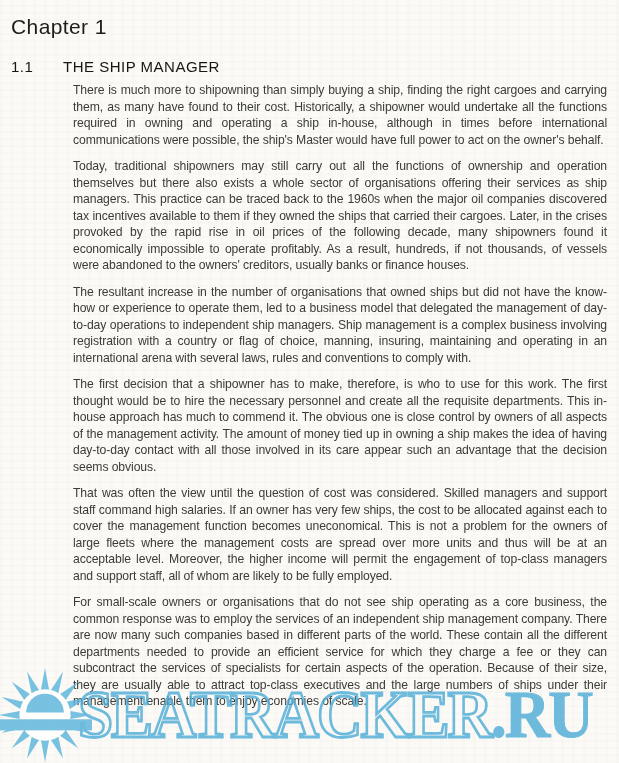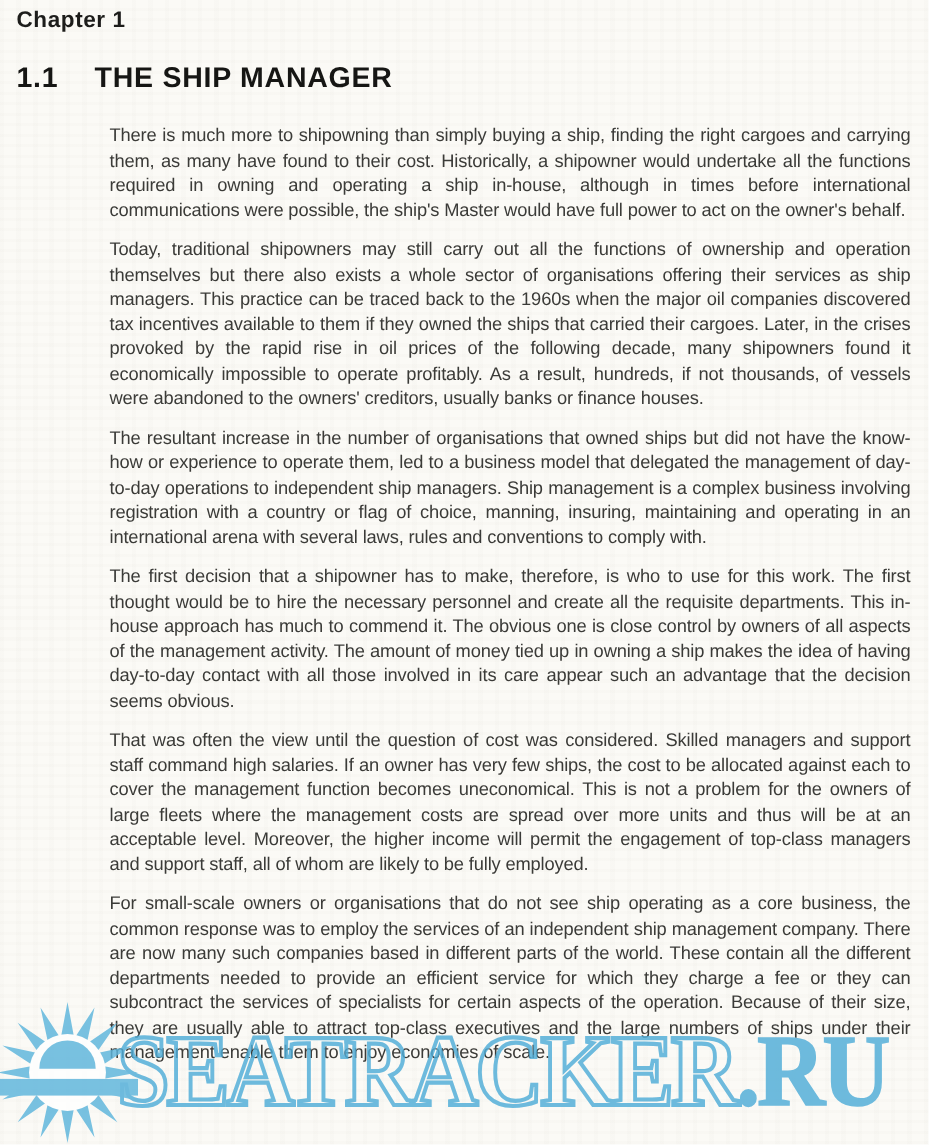--- a/index.html
+++ b/index.html
@@ -7,27 +7,27 @@
     position:relative;
     width:619px;height:763px;
     background:#fbfaf6;
     background-image:
       repeating-linear-gradient(0deg, rgba(210,205,195,0.06) 0 2px, rgba(255,255,255,0) 2px 7px),
       repeating-linear-gradient(90deg, rgba(200,198,190,0.05) 0 3px, rgba(255,255,255,0) 3px 11px);
     overflow:hidden;
     font-family:"Liberation Sans", sans-serif;
   }
   .chapter{
-    position:absolute;left:11px;top:5px;
-    font-size:15px;font-weight:bold;color:#1d1d1b;
+    position:absolute;left:11px;top:15px;
+    font-size:21px;font-weight:normal;color:#1d1d1b;
     letter-spacing:0.4px;
   }
   .section-heading{
-    position:absolute;left:11px;top:42px;
-    font-size:19px;font-weight:bold;color:#161614;
+    position:absolute;left:11px;top:58px;
+    font-size:15px;font-weight:normal;color:#161614;
     letter-spacing:0.5px;
   }
   .sec-num{display:inline-block;width:52px;}
   .body-col{
     position:absolute;left:73px;top:82px;width:535px;
     font-size:12.2px;line-height:16.5px;
     letter-spacing:-0.1px;
     text-align:justify;
     color:#3b3b38;
   }

